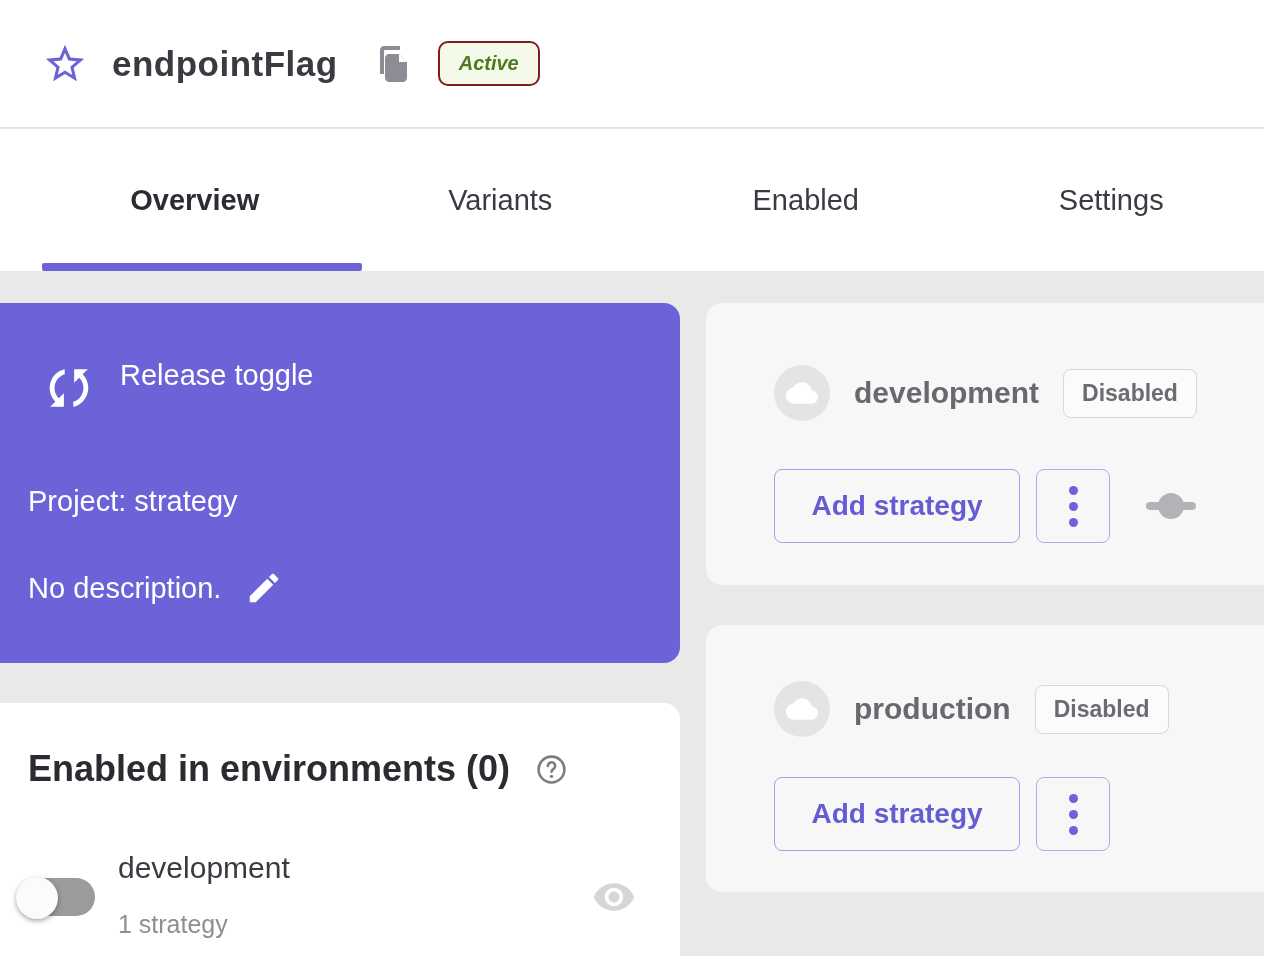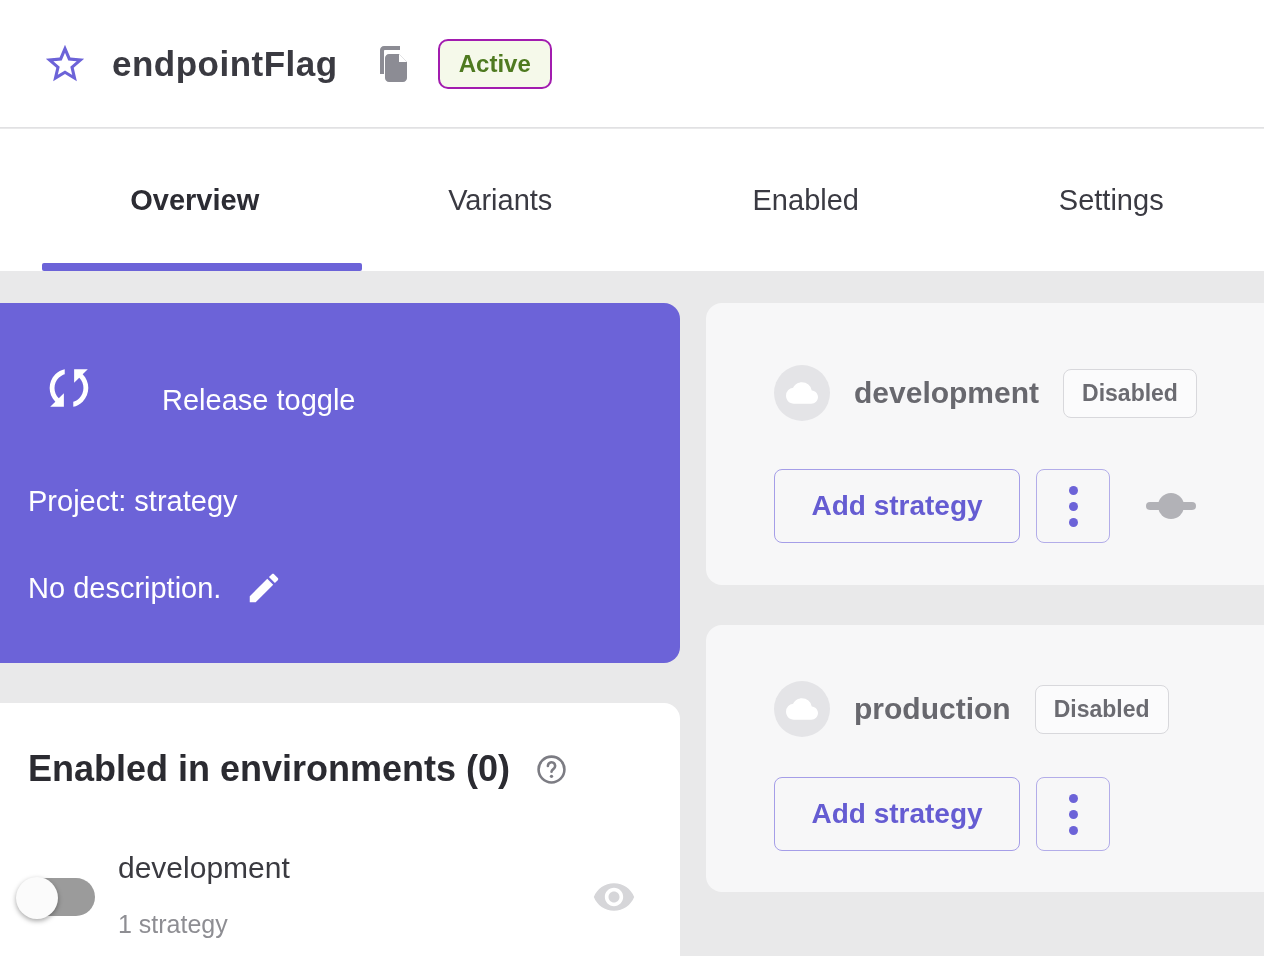--- a/index.html
+++ b/index.html
@@ -15,22 +15,22 @@
     display:flex; align-items:center; padding-left:42px;
   }
   .star-btn { width:46px; height:46px; flex:0 0 auto; cursor:pointer; }
   .page-title {
     font-size:35px; font-weight:600; color:#3a3a41; margin-left:24px;
     letter-spacing:.5px;
   }
   .copy-btn { width:34px; height:40px; margin-left:38px; cursor:pointer; }
   .badge-active {
     margin-left:28px; padding:9px 19px; border-radius:10px;
-    background:#f5f9ea; border:2px solid #a21caf; color:#4e7a20;
-    font-size:24px; font-weight:700;
+    background:#f5f9ea; border:2px solid #7f1d1d; color:#4e7a20;
+    font-size:20px; font-weight:700;font-style:italic;
   }
   
   .tabs {
     position:absolute; top:129px; left:0; width:100%; height:142px;
     background:#ffffff; display:flex; padding-left:42px;
   }
   .tab {
     width:320px; display:flex; align-items:center; justify-content:center;
     font-size:29px; font-weight:500; color:#3a3a42; cursor:pointer;
   }
@@ -40,21 +40,21 @@
     background:#6c63d8; border-radius:2px;
   }
   
   .content { position:absolute; top:271px; left:0; right:0; bottom:0; }
   
   .purple-card {
     position:absolute; top:32px; left:0; width:680px; height:360px;
     background:#6c63d8; border-radius:0 16px 16px 0; color:#ffffff;
   }
   .type-row {
-    display:flex; align-items:flex-end; padding-top:56px; padding-left:40px; gap:64px;
+    display:flex; align-items:flex-start; padding-top:56px; padding-left:40px; gap:22px;
   }
   .loop-icon { width:58px; height:58px; }
   .type-label { font-size:29px; }
   .project-line { position:absolute; left:28px; top:182px; font-size:29px; }
   .desc-row {
     position:absolute; left:28px; top:266px;
     display:flex; align-items:center; gap:24px; font-size:29px;justify-content:space-between;
   }
   .pencil-btn { width:38px; height:38px; cursor:pointer; }
   

